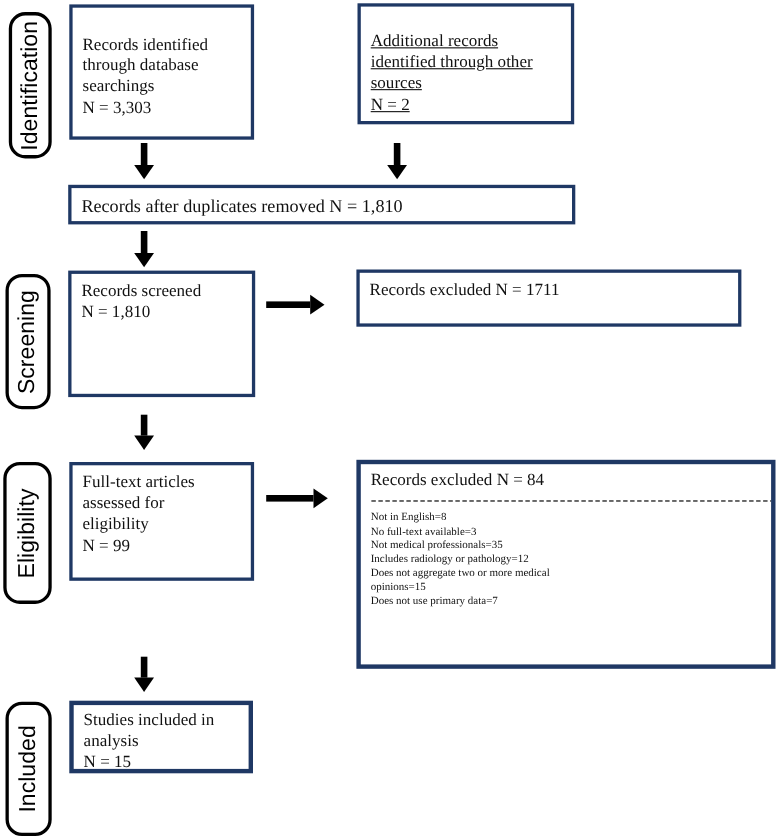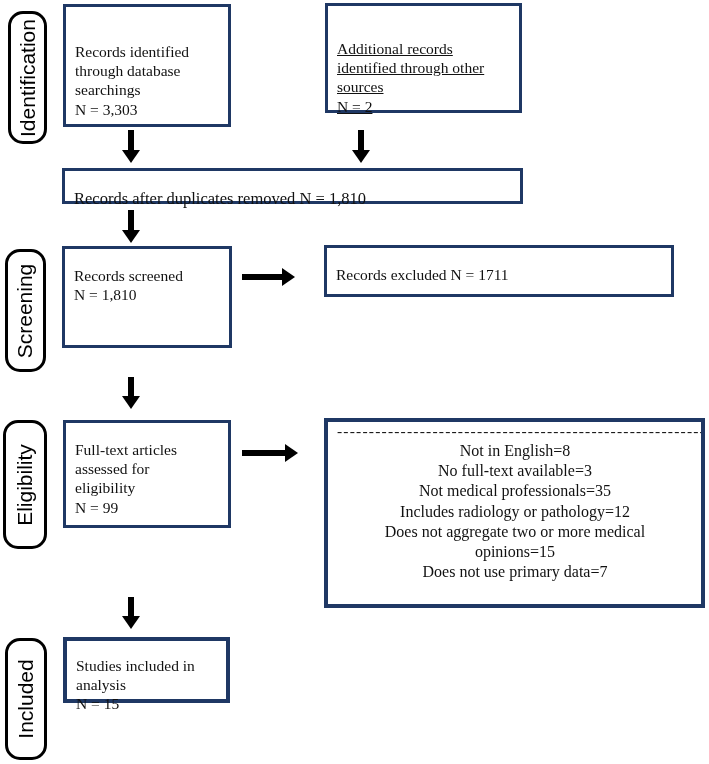--- a/index.html
+++ b/index.html
@@ -38,42 +38,40 @@
     border: 3px solid #1f3864;
     background: #ffffff;
     box-sizing: border-box;
   }
   .box.thick { border-width: 4px; }
   .box-text {
     white-space: pre-line;
     font-size: 15.5px;
     line-height: 1.24;
     padding: 6px 8px 0 9px;
-    margin-top: 11px;
   }
   .box-text.pad-top { padding-top: 24px; }
   .box-text.center-line {
     text-align: left;
     padding-top: 7px;
     font-size: 16.5px;
   }
   .sep-line {
     white-space: nowrap;
     overflow: hidden;
     letter-spacing: 1.2px;
     font-size: 15.5px;
     line-height: 1.1;
     padding: 0 8px 0 9px;
   }
   .reasons { padding: 2px 8px 0 9px; }
   .reason-line {
     white-space: pre-line;
-    font-size: 16px;
+    font-size: 10px;
     line-height: 1.26;
-    text-align: center;
   }
 
   
   .arrow-down { position: absolute; width: 18px; }
   .arrow-down .shaft {
     width: 6px;
     margin: 0 auto;
     background: #000000;
   }
   .arrow-down .head {
@@ -138,21 +136,21 @@
 
   <div class="box" style="left:62px; top:168px; width:461px; height:36px;">
     <div class="box-text center-line">Records after duplicates removed N = 1,810</div>
   </div>
 
   <div class="arrow-down" style="left:122px; top:210px; height:33px;">
     <div class="shaft" style="height:20px;"></div>
     <div class="head"></div>
   </div>
 
-  <div class="box" style="left:62px; top:246px; width:170px; height:102px;">
+  <div class="box" style="left:62px; top:246px; width:170px; height:115px;">
     <div class="box-text">Records screened
 N = 1,810</div>
   </div>
   <div class="arrow-right" style="left:242px; top:268px; width:53px;">
     <div class="shaft"></div>
     <div class="head"></div>
   </div>
   <div class="box" style="left:324px; top:245px; width:350px; height:52px;">
     <div class="box-text">Records excluded N = 1711</div>
   </div>
@@ -166,20 +164,21 @@
     <div class="box-text">Full-text articles
 assessed for
 eligibility
 N = 99</div>
   </div>
   <div class="arrow-right" style="left:242px; top:444px; width:56px;">
     <div class="shaft"></div>
     <div class="head"></div>
   </div>
   <div class="box thick" style="left:324px; top:418px; width:381px; height:190px;">
+    <div class="box-text" style="padding-top:5px;">Records excluded N = 84</div>
     <div class="sep-line">-----------------------------------------------------------------------</div>
     <div class="reasons">
         <div class="reason-line">Not in English=8</div>
         <div class="reason-line">No full-text available=3</div>
         <div class="reason-line">Not medical professionals=35</div>
         <div class="reason-line">Includes radiology or pathology=12</div>
         <div class="reason-line">Does not aggregate two or more medical
 opinions=15</div>
         <div class="reason-line">Does not use primary data=7</div>
       </div>

